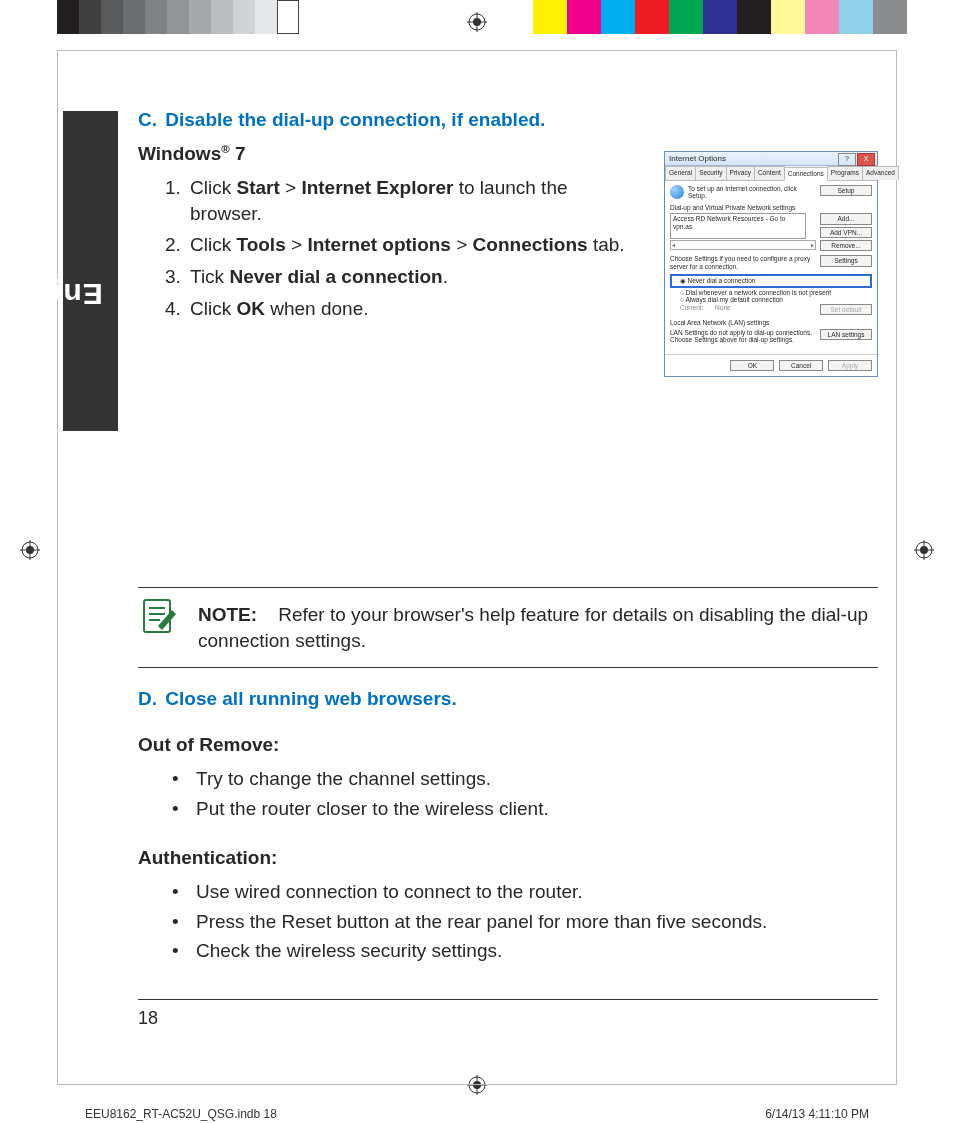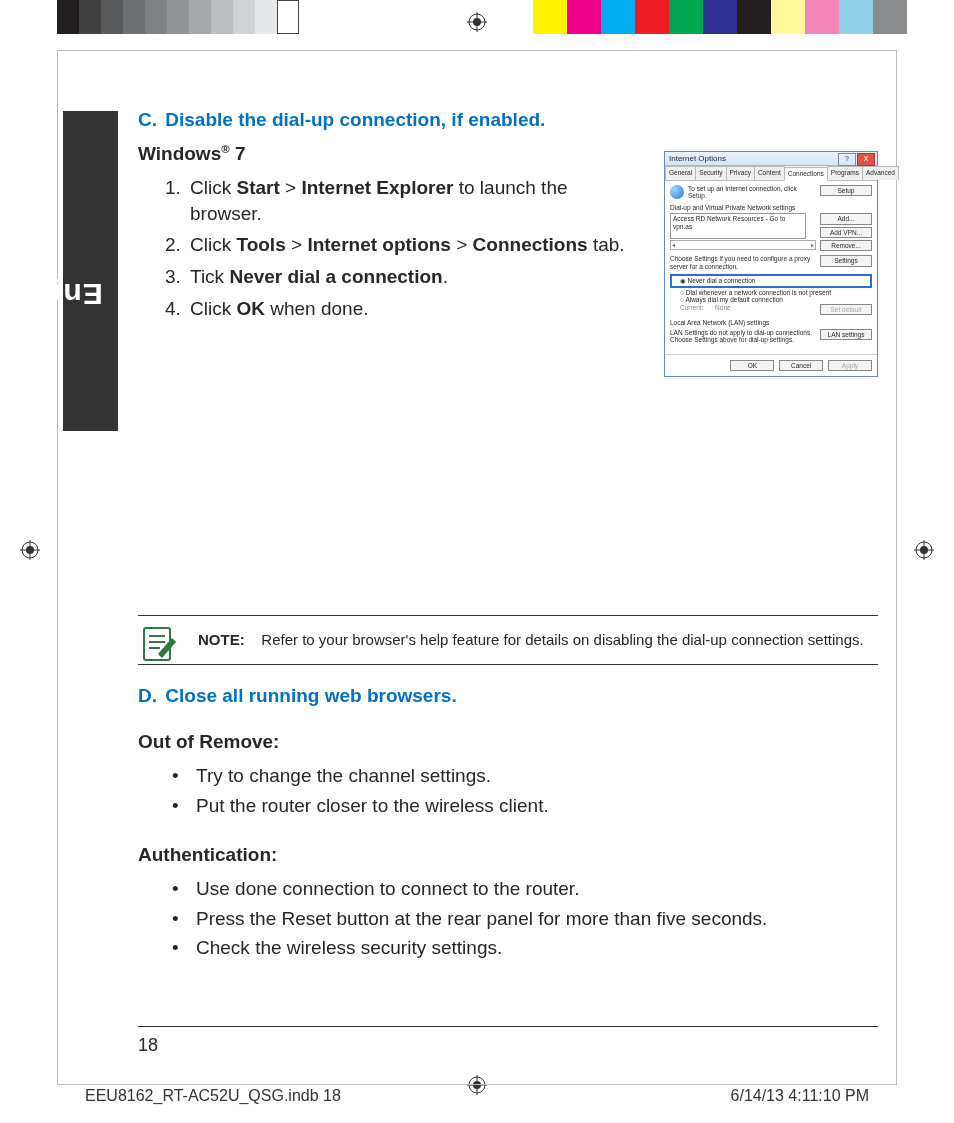--- a/index.html
+++ b/index.html
@@ -42,32 +42,32 @@
   .blue-head { color:#0070c0; font-weight:bold; font-size:19px; margin:0 0 12px 0; }
   .blue-head .lbl { display:inline-block; width:22px; }
   .blue-sub { color:#0070c0; font-weight:bold; font-size:21px; margin:30px 0 16px 0; }
 
   .os { font-weight:bold; font-size:19px; margin:4px 0 10px 0; }
   .sup { font-size:60%; vertical-align:top; }
 
   ol.steps { margin:0 0 0 0; padding-left:26px; font-size:19px; line-height:1.35; width:470px; }
   ol.steps li { margin-bottom:6px; padding-left:4px;margin-left:22px; }
 
-  .note-box { margin-top:28px; border-top:1px solid #333; border-bottom:1px solid #333; padding:14px 0 14px 60px; position:relative; font-size:15px; line-height:1.35; }
+  .note-box { border-top:1px solid #333; border-bottom:1px solid #333; padding:14px 0 14px 60px; position:relative; font-size:19px; line-height:1.35; }
   .note-box .icon { position:absolute; left:0; top:8px; width:40px; height:40px; }
   .note-box .icon svg { width:40px; height:40px; }
 
   h4.sec { font-weight:bold; font-size:19px; margin:24px 0 8px 0; }
   ul.bul { list-style:none; padding:0 0 0 34px; margin:0; font-size:19px; line-height:1.55; }
   ul.bul li { position:relative; padding-left:24px; }
   ul.bul li::before { content:"•"; position:absolute; left:0; top:0; }
 
-  .pagenum { position:absolute; left:80px; bottom:28px; font-size:18px; border-top:1px solid #333; width:740px; padding-top:8px; }
-
-  .footer { position:absolute; left:85px; bottom:18px; right:85px; font-size:16px; color:#333; display:flex; justify-content:space-between; }
+  .pagenum { position:absolute; left:80px; bottom:55px; font-size:18px; border-top:1px solid #333; width:740px; padding-top:8px; }
+
+  .footer { position:absolute; left:85px; bottom:2px; right:85px; font-size:12px; color:#333; display:flex; justify-content:space-between; }
 
   
   .io-dialog { position:absolute; right:0; top:42px; width:212px; font-size:6.5px; line-height:1.15; font-family:Tahoma,Arial,sans-serif; border:1px solid #6a8abf; background:#fff; }
   .io-title { background:linear-gradient(#eaf2fb,#d4e4f7); padding:2px 4px; font-size:8px; border-bottom:1px solid #9db7d8; position:relative; }
   .io-title-btns { position:absolute; right:2px; top:1px; display:flex; gap:1px;}
   .io-title-btns span{ width:16px; height:11px; border:1px solid #888; font-size:7px; text-align:center; line-height:9px;}
   .io-title-btns .close{ background:#d9564a; color:#fff; border-color:#a33;}
   .io-tabs { display:flex; background:#f4f4f4; border-bottom:1px solid #bbb; }
   .io-tabs span { padding:2px 3px; border:1px solid #bbb; border-bottom:none; background:#efefef; margin-right:-1px; }
   .io-tabs span.active { background:#fff; font-weight:normal; border-bottom:1px solid #fff; position:relative; top:1px; }
@@ -270,21 +270,21 @@
 
 
     <h4 class="sec">Out of Remove:</h4>
     <ul class="bul">
       <li>Try to change the channel settings.</li>
       <li>Put the router closer to the wireless client.</li>
     </ul>
 
     <h4 class="sec">Authentication:</h4>
     <ul class="bul">
-      <li>Use done connection to connect to the router.</li>
+      <li>Use wired connection to connect to the router.</li>
       <li>Press the Reset button at the rear panel for more than five seconds.</li>
       <li>Check the wireless security settings.</li>
     </ul>
 
   </div>
 
   <div class="pagenum">18</div>
 </div>
 
 <div class="footer">

